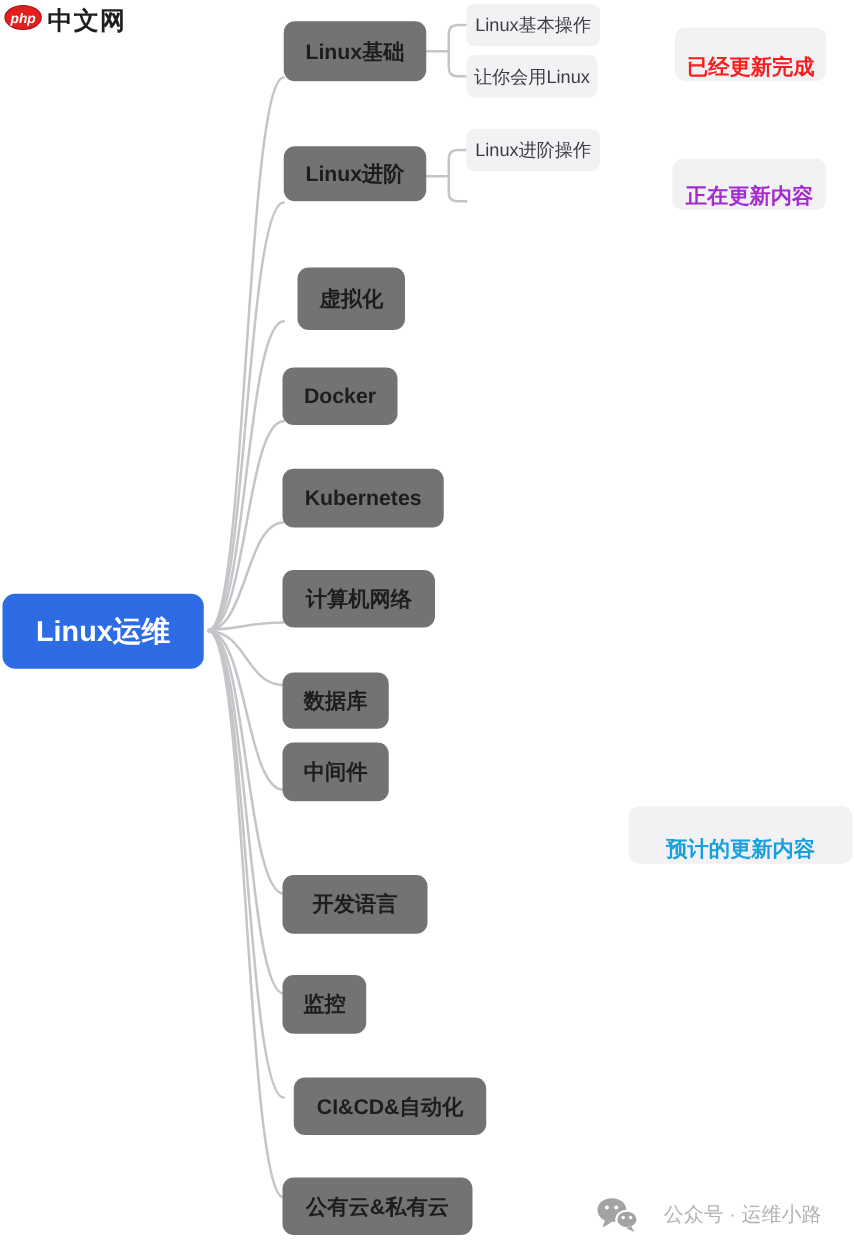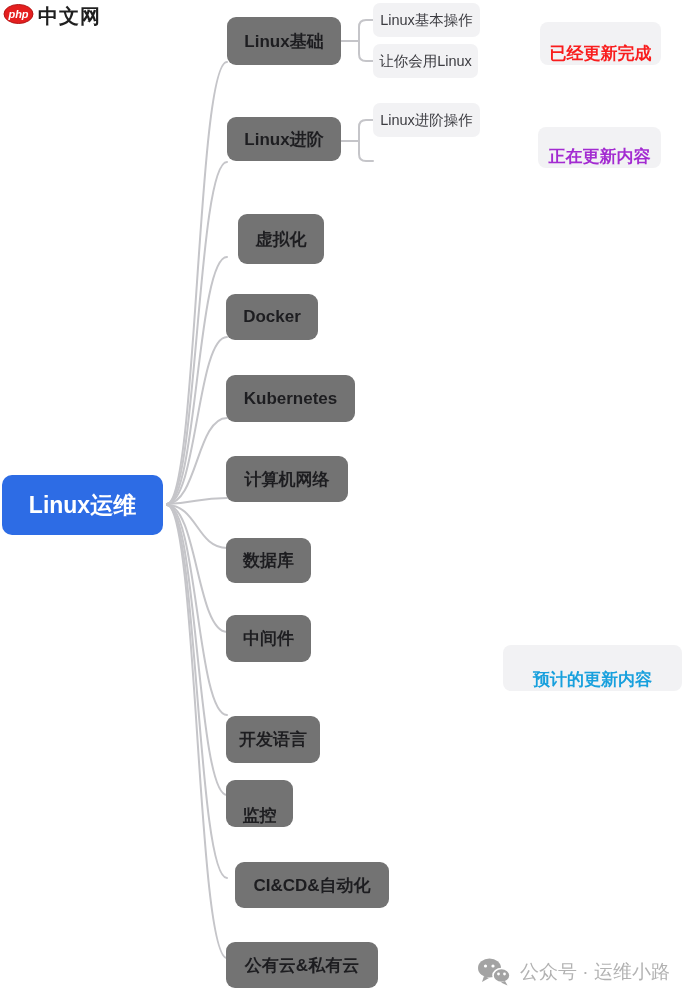--- a/index.html
+++ b/index.html
@@ -33,45 +33,45 @@
     color:#ffffff; font-weight:bold; font-size:23px;
   }
   
   .b0 { left:227px; top:17px;  width:114px; height:48px; }
   .b1 { left:227px; top:117px; width:114px; height:44px; }
   .b2 { left:226px; top:214px; width:86px;  height:50px;margin-left:12px; }
   .b3 { left:226px; top:294px; width:92px;  height:46px; }
   .b4 { left:226px; top:375px; width:129px; height:47px; }
   .b5 { left:226px; top:456px; width:122px; height:46px; }
   .b6 { left:226px; top:538px; width:85px;  height:45px; }
-  .b7 { left:226px; top:615px; width:85px;  height:47px; }
-  .b8 { left:226px; top:716px; width:94px; height:47px; }
-  .b9 { left:226px; top:780px; width:67px;  height:47px;align-items:flex-end; }
+  .b7 { left:226px; top:594px; width:85px;  height:47px; }
+  .b8 { left:226px; top:700px; width:116px; height:47px; }
+  .b9 { left:226px; top:780px; width:67px;  height:47px; }
   .b10{ left:235px; top:862px; width:154px; height:46px; }
   .b11{ left:226px; top:942px; width:152px; height:46px; }
   
   .c0 { left:373px; top:3px;   width:107px; height:34px; }
   .c1 { left:373px; top:44px;  width:105px; height:34px; }
   .c2 { left:373px; top:103px; width:107px; height:34px; }
   .c3 { left:373px; top:144px; width:105px; height:34px; }
   
   .a0 { left:540px; top:22px;  width:121px; height:43px; color:#f91d1d; }
   .a1 { left:538px; top:127px; width:123px; height:41px; color:#a32bd1; }
   .a2 { left:503px; top:645px; width:179px; height:46px; color:#18a0dd; }
 
   #logo {
     position:absolute; left:3px; top:3px; height:22px;
     display:flex; gap:4px;
   }
   #logo .site { font-size:20px; font-weight:bold; color:#1f1f1f; letter-spacing:1px; }
 
   #watermark {
     position:absolute; left:477px; top:952px; height:40px;
-    display:flex; align-items:center; gap:9px;
-    color:#b2b2b2; font-size:19px; white-space:nowrap;
+    display:flex; align-items:center; gap:20px;
+    color:#b2b2b2; font-size:16px; white-space:nowrap;
   }
 </style>
 </head>
 <body>
 
 <div id="stage">
 
   <svg id="wires" viewBox="0 0 683 1001" xmlns="http://www.w3.org/2000/svg">
     <g fill="none" stroke="#c5c5c9" stroke-width="2" stroke-linecap="round">
       <path d="M167,504 C197,502 197,62 227,62"></path>

